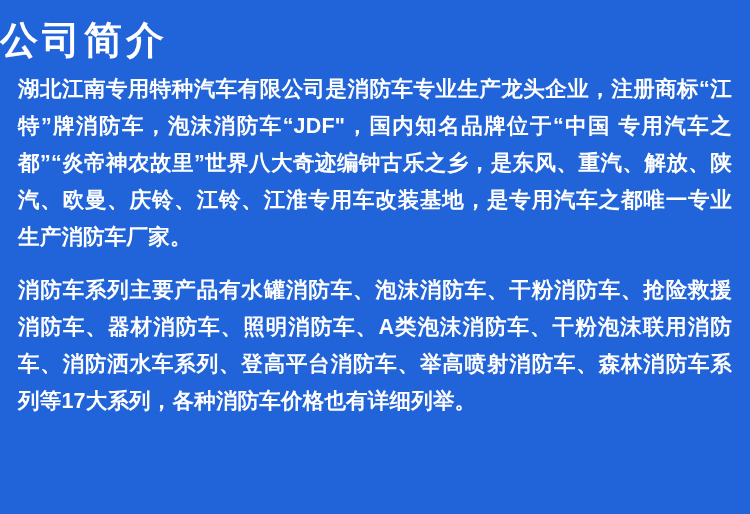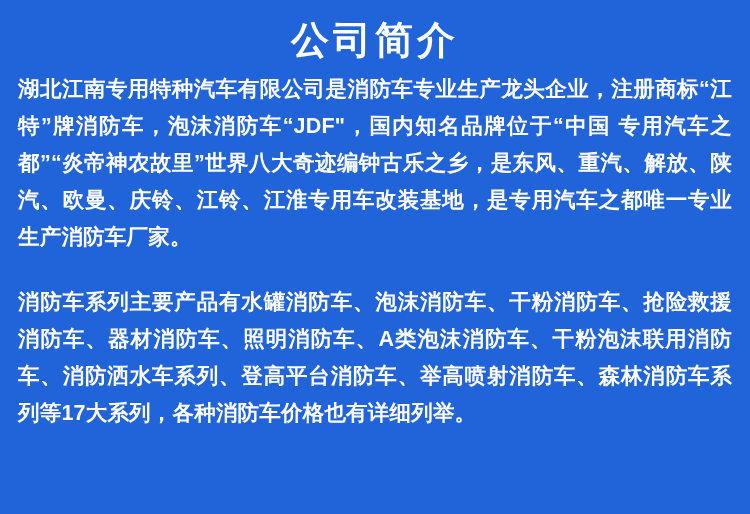--- a/index.html
+++ b/index.html
@@ -14,21 +14,20 @@
     overflow: hidden;
   }
   .page {
     position: relative;
     width: 750px;
     height: 514px;
     background: #2163d8;
     box-sizing: border-box;
   }
   .title {
-    text-align: center;
     color: #ffffff;
     font-size: 38px;
     font-weight: bold;
     letter-spacing: 4px;
     padding-top: 16px;
     padding-bottom: 6px;
     line-height: 1.3;
   }
   .body-block {
     padding: 0 18px 0 18px;
@@ -37,21 +36,21 @@
     color: #ffffff;
     font-size: 21.5px;
     font-weight: bold;
     line-height: 37px;
     letter-spacing: 0.2px;
     margin: 0;
     text-align: justify;
     text-justify: inter-ideograph;
   }
   .para + .para {
-    margin-top: 28px;
+    margin-top: 16px;
   }
   .para-1 {
     text-align: justify;
   }
 </style>
 </head>
 <body>
 
 <div class="page">
 

